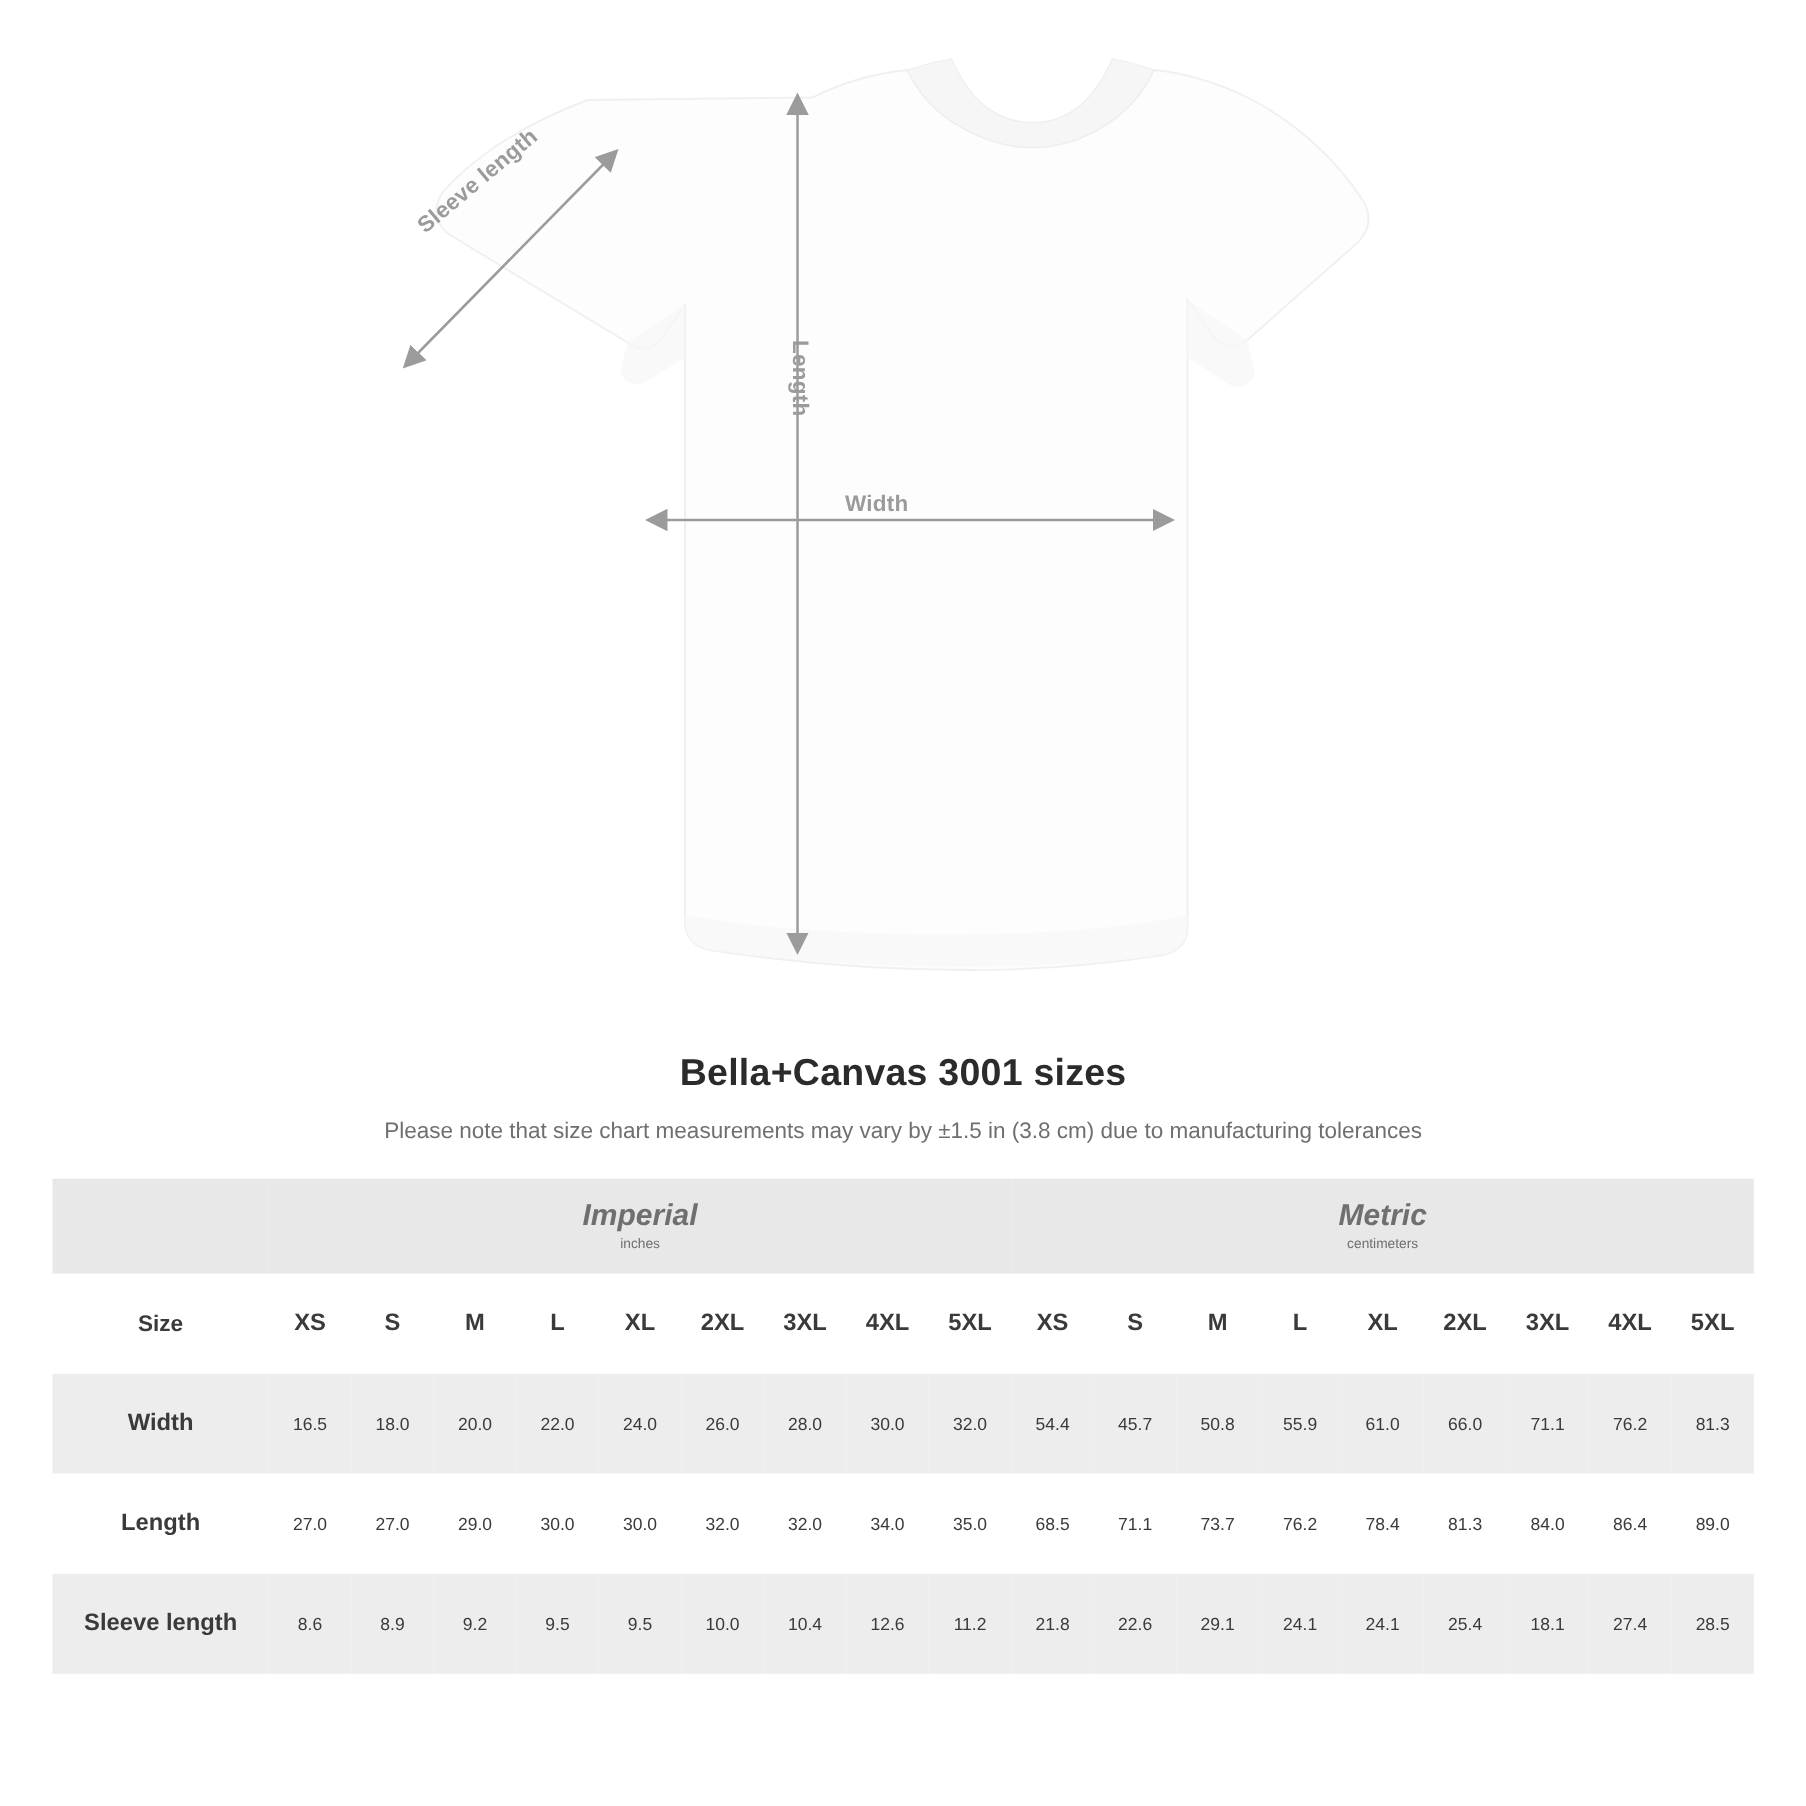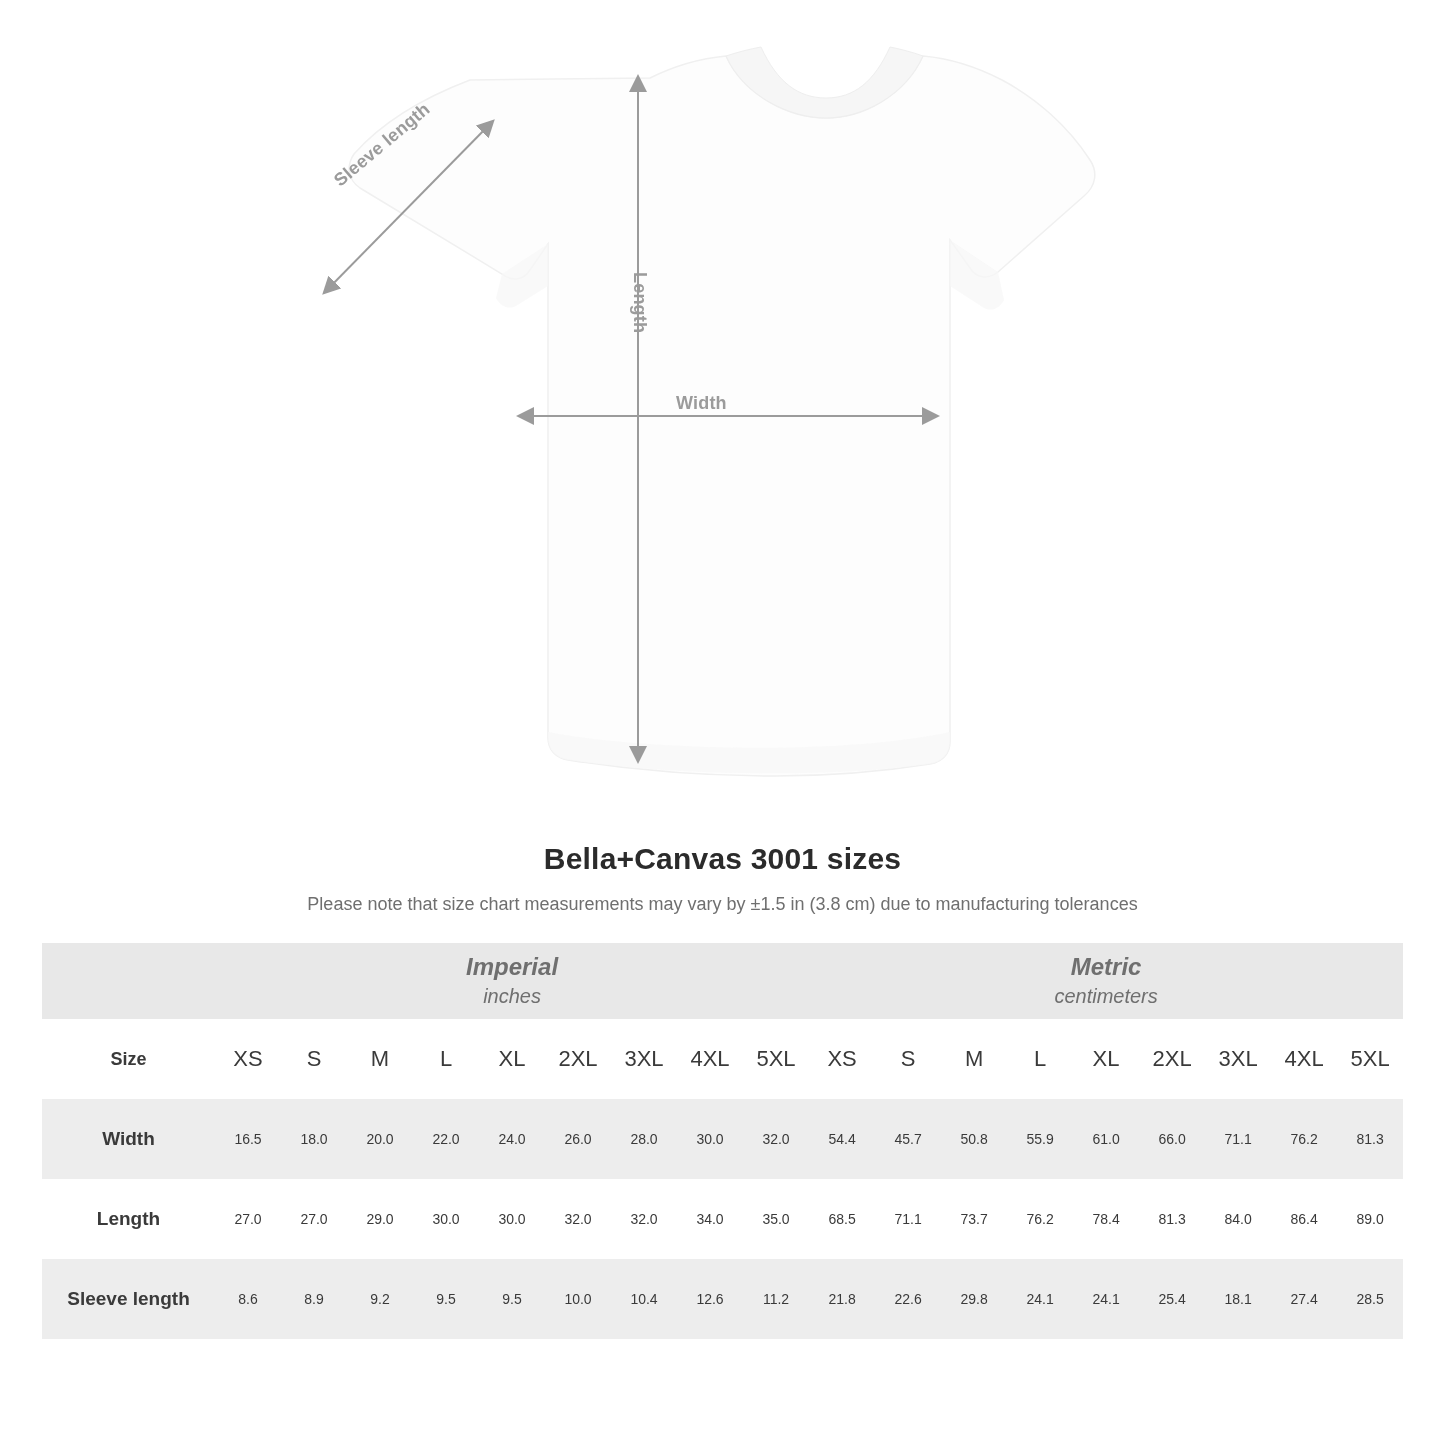--- a/index.html
+++ b/index.html
@@ -95,30 +95,29 @@
     padding: 0;
   }
   .unit-sys {
     font-size: 24px;
     font-style: italic;
     font-weight: bold;
     color: #6f6f6f;
     line-height: 1.25;
   }
   .unit-sub {
-    font-size: 20px;
-    font-style: italic;
+    font-size: 11px;
     color: #6f6f6f;
     line-height: 1.4;
   }
   .head-row td {
     height: 78px;
     background: #ffffff;
-    font-size: 22px;
-    font-weight: normal;
+    font-size: 19px;
+    font-weight: bold;
     color: #3a3a3a;
   }
   .head-row td.rowlabel {
     font-size: 18px;
     margin-top: 36px;
   }
   .data-row td {
     height: 78px;
     font-size: 14px;
     color: #3a3a3a;
@@ -321,21 +320,21 @@
           <td>8.9</td>
           <td>9.2</td>
           <td>9.5</td>
           <td>9.5</td>
           <td>10.0</td>
           <td>10.4</td>
           <td>12.6</td>
           <td>11.2</td>
           <td>21.8</td>
           <td>22.6</td>
-          <td>29.8</td>
+          <td>29.1</td>
           <td>24.1</td>
           <td>24.1</td>
           <td>25.4</td>
           <td>18.1</td>
           <td>27.4</td>
           <td>28.5</td>
         </tr>
       </tbody>
     </table>
   </div>

